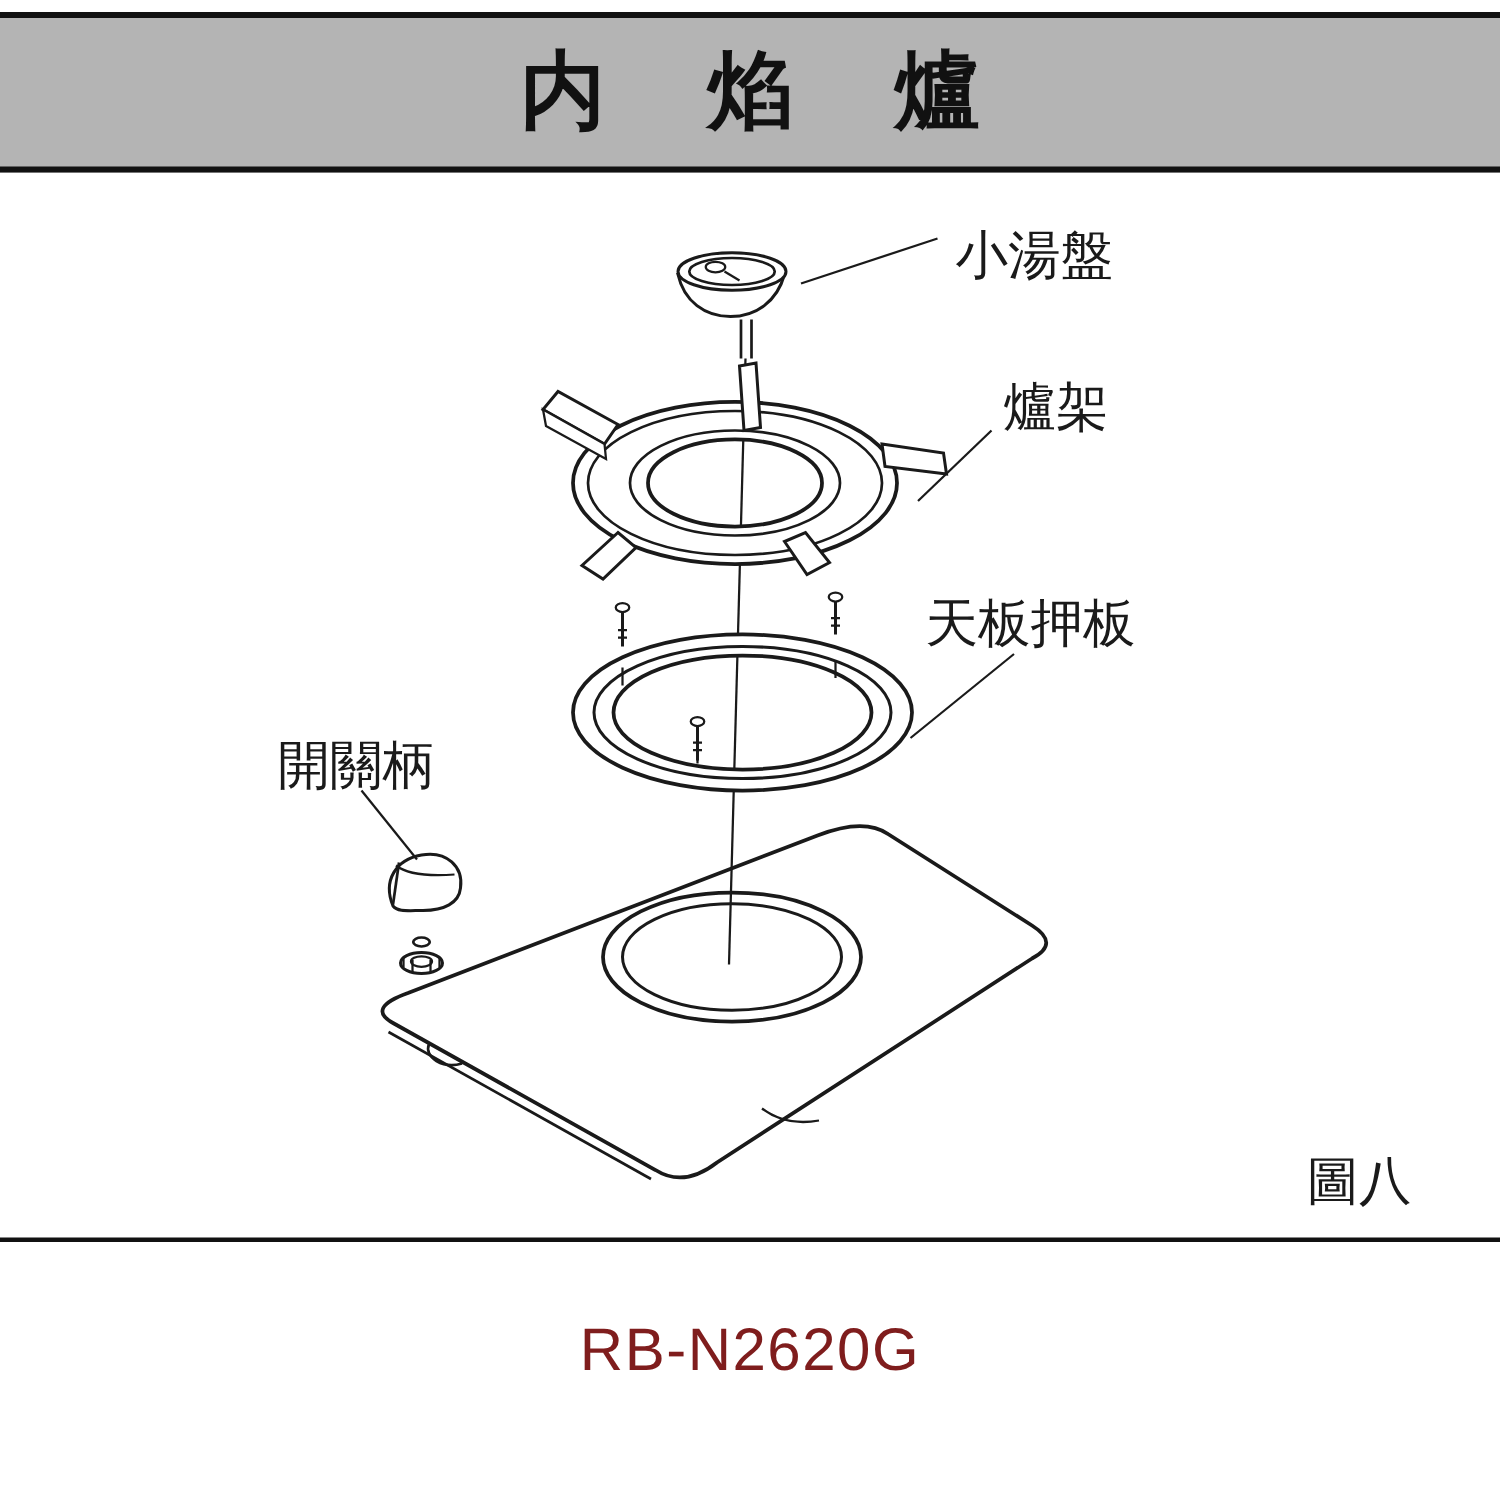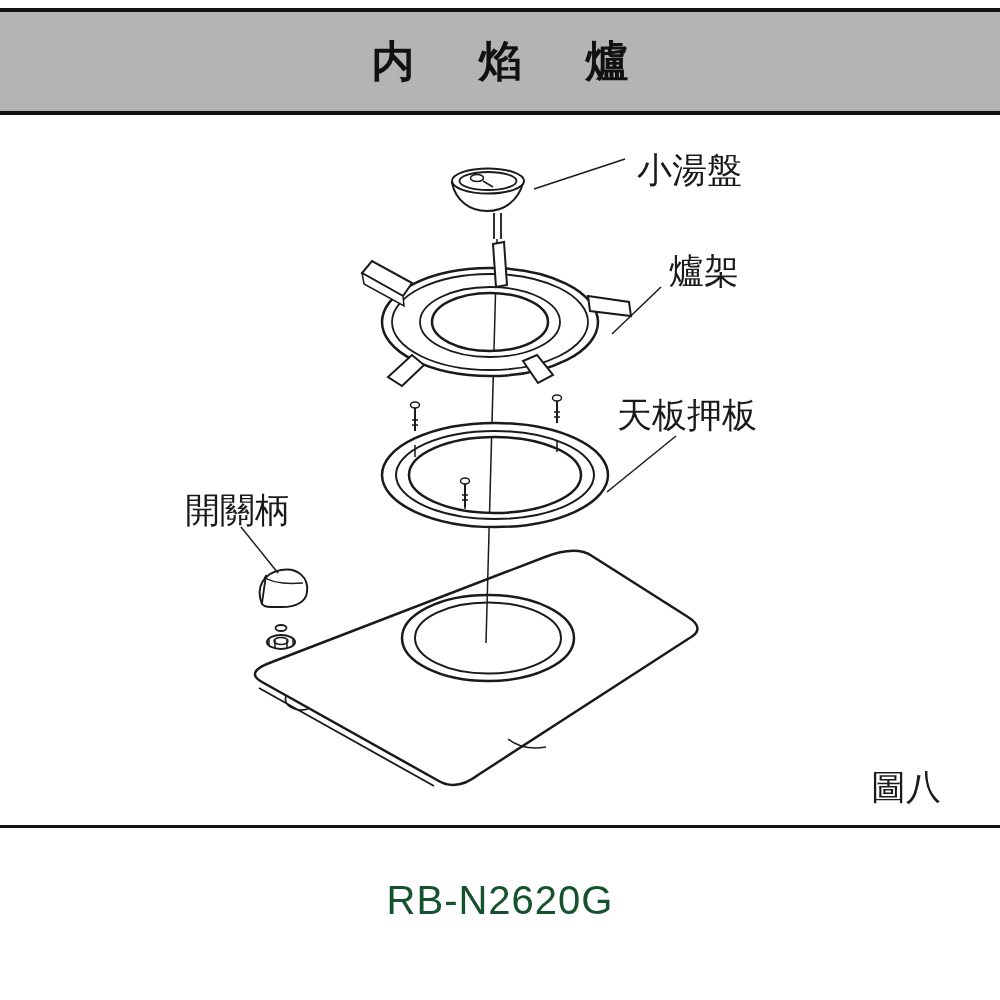--- a/index.html
+++ b/index.html
@@ -19,21 +19,21 @@
     margin-top: 8px;
     height: 99px;
     background: #b4b4b4;
     border-top: 4px solid #111111;
     border-bottom: 4px solid #111111;
     display: flex;
     align-items: center;
     justify-content: center;
   }
   .header-title {
-    font-size: 43px;
+    font-size: 57px;
     font-weight: 600;
     color: #111111;
     letter-spacing: 26px;
     margin-right: -26px;
     white-space: pre;
   }
   .diagram {
     display: block;
     width: 1000px;
     height: 710px;
@@ -53,21 +53,21 @@
     width: 1000px;
     height: 0;
     border-top: 3px solid #111111;
   }
   .model {
     margin-top: 50px;
     text-align: center;
     font-size: 40px;
     font-weight: 500;
     letter-spacing: 1px;
-    color: #14532d;
+    color: #7f1d1d;
   }
 </style>
 </head>
 <body>
 
 <div class="page">
 
   <div class="header">
     <span class="header-title">内 焰 爐</span>
   </div>

